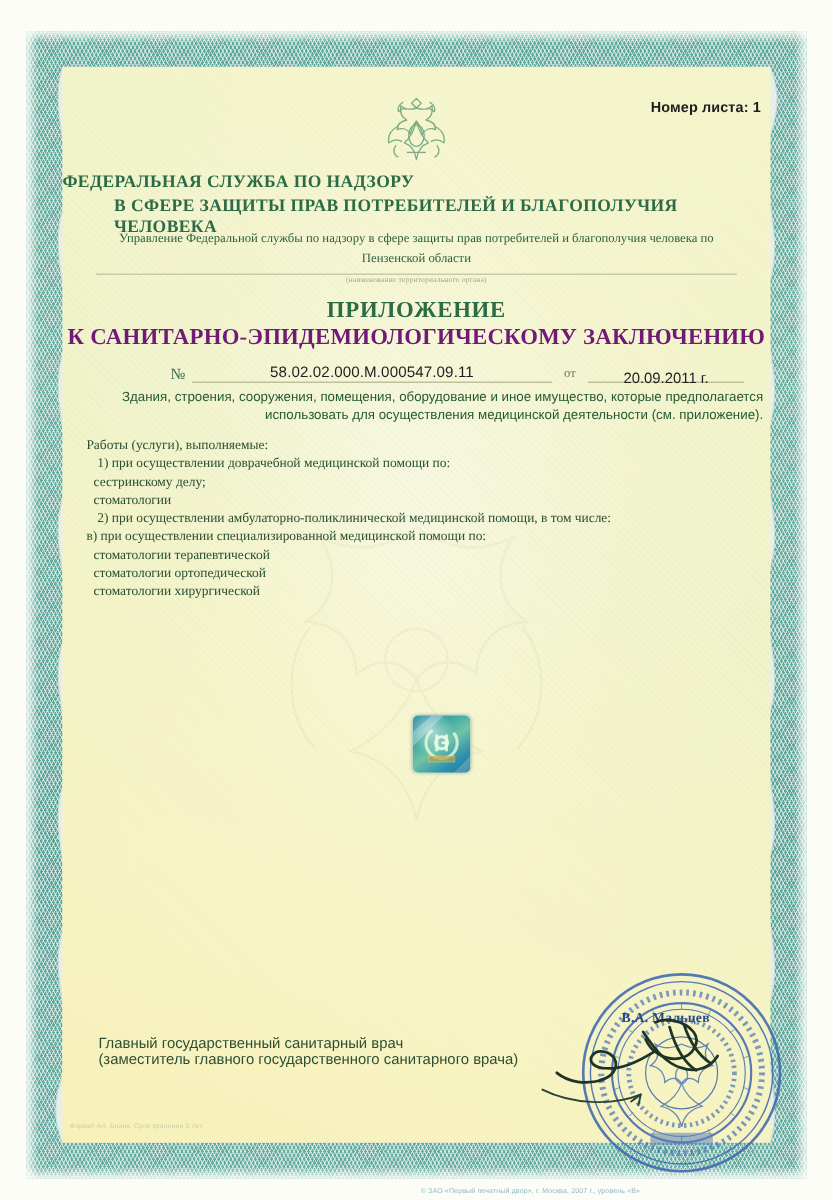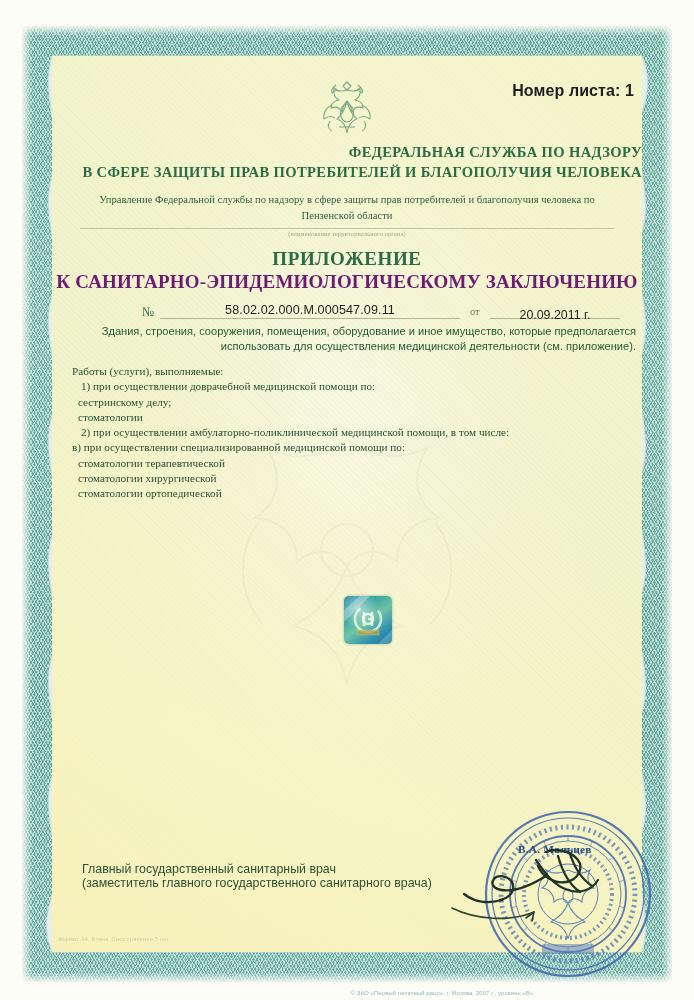--- a/index.html
+++ b/index.html
@@ -92,46 +92,46 @@
   .content {
     position: absolute;
     left: 52px; top: 56px;
     width: 590px; height: 896px;
   }
 
   .sheet-number {
     position: absolute;
     right: 8px; top: 26px;
     font-family: "Liberation Sans", sans-serif;
-    font-size: 16px;
+    font-size: 12px;
     font-weight: bold;
     color: #1d1d1d;
     letter-spacing: 0.1px;
   }
 
   .emblem {
     position: absolute;
     left: 50%;
     transform: translateX(-50%);
     top: 19px;
     width: 74px; height: 66px;
     opacity: 0.72;
   }
 
   .org-title {
     position: absolute;
     left: 0; right: 0;
-    text-align: right;
+    text-align: left;
     color: #2b6b45;
     font-family: "Liberation Serif", serif;
     font-weight: bold;
     letter-spacing: 0.35px;
   }
   .org-title-1 { top: 88px; font-size: 14.6px; }
-  .org-title-2 { top: 108px; font-size: 14.6px; }
+  .org-title-2 { top: 108px; font-size: 14.6px; margin-left: 43px; }
 
   .dept {
     position: absolute;
     left: 22px; right: 22px;
     top: 136px;
     text-align: center;
     color: #2d5f3e;
     font-family: "Liberation Serif", serif;
     font-size: 10.6px;
     line-height: 16px;
@@ -437,22 +437,22 @@
     <div class="lead">Здания, строения, сооружения, помещения, оборудование и иное имущество, которые предполагается использовать для осуществления медицинской деятельности (см. приложение).</div>
 
     <div class="works">
       <div>Работы (услуги), выполняемые:</div>
       <div class="indent-1">1) при осуществлении доврачебной медицинской помощи по:</div>
       <div class="indent-2">сестринскому делу;</div>
       <div class="indent-2">стоматологии</div>
       <div class="indent-1">2) при осуществлении амбулаторно-поликлинической медицинской помощи, в том числе:</div>
       <div>в) при осуществлении специализированной медицинской помощи по:</div>
       <div class="indent-2">стоматологии терапевтической</div>
+      <div class="indent-2">стоматологии ортопедической</div>
       <div class="indent-2">стоматологии хирургической</div>
-      <div class="indent-2">стоматологии ортопедической</div>
     </div>
 
     <div class="hologram">
       <svg viewBox="0 0 48 48" width="48" height="48">
         <g opacity="0.9">
           <path d="M0,14 L16,0 L26,0 L0,26 Z" fill="rgba(255,255,255,0.30)"></path>
           <path d="M34,48 L48,34 L48,44 L44,48 Z" fill="rgba(255,255,255,0.22)"></path>
           <circle cx="24" cy="23" r="13" fill="none" stroke="rgba(235,255,225,0.85)" stroke-width="2.6" stroke-dasharray="62 20" transform="rotate(-40 24 23)"></circle>
           <path d="M20,16 L20,30 M28,16 L28,30" stroke="rgba(240,255,230,0.9)" stroke-width="2.6" fill="none"></path>
           <circle cx="24" cy="23" r="5" fill="none" stroke="rgba(245,255,235,0.95)" stroke-width="2.4"></circle>

